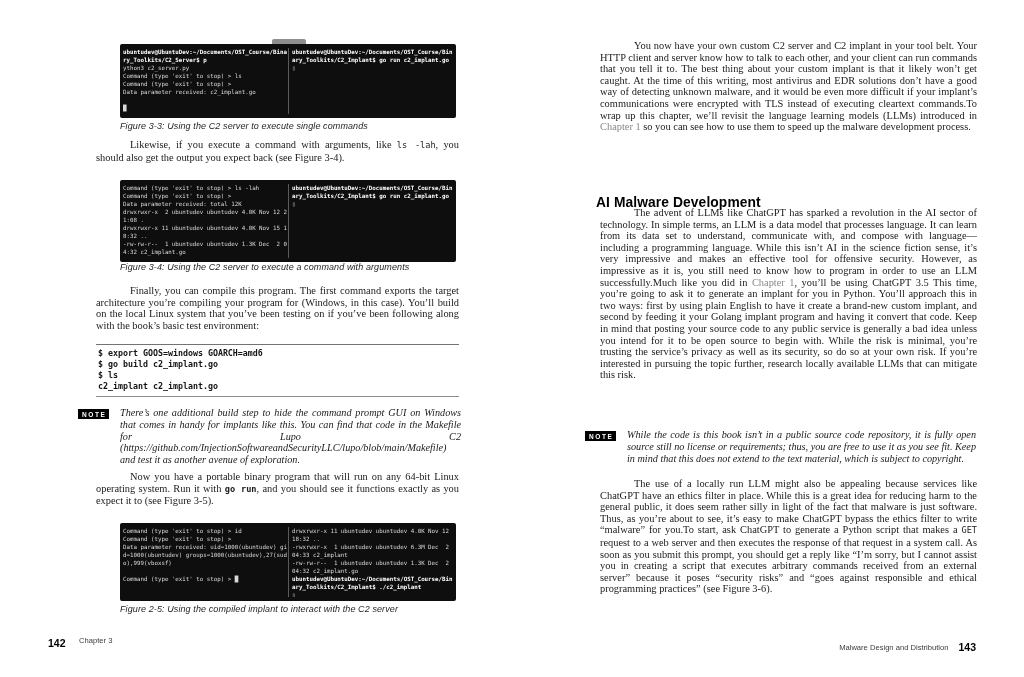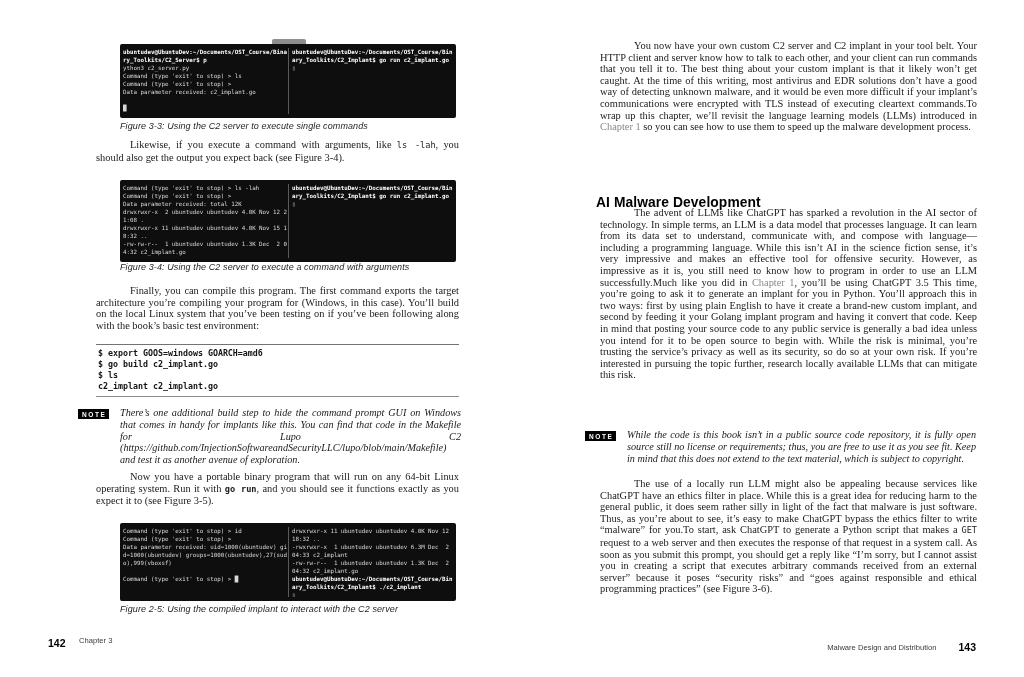--- a/index.html
+++ b/index.html
@@ -139,15 +139,15 @@
 
   <p class="abs body-text ind" style="left:600px;top:207px;width:377px;margin:0;"><span>The advent of LLMs like ChatGPT has sparked a revolution in the AI sector of technology. In simple terms, an LLM is a data model that processes language. It can learn from its data set to understand, communicate with, and compose with language—including a programming language. While this isn’t AI in the science fiction sense, it’s very impressive and makes an effective tool for offensive security. However, as impressive as it is, you still need to know how to program in order to use an LLM successfully.Much like you did in </span><span class="xref">Chapter 1</span><span>, you’ll be using ChatGPT 3.5 This time, you’re going to ask it to generate an implant for you in Python. You’ll approach this in two ways: first by using plain English to have it create a brand-new custom implant, and second by feeding it your Golang implant program and having it convert that code. Keep in mind that posting your source code to any public service is generally a bad idea unless you intend for it to be open source to begin with. While the risk is minimal, you’re trusting the service’s privacy as well as its security, so do so at your own risk. If you’re interested in pursuing the topic further, research locally available LLMs that can mitigate this risk.</span></p>
 
   <div class="abs note-label" style="left:585px;top:431px;">NOTE</div>
   <p class="abs note-text" style="left:627px;top:429px;width:349px;margin:0;">While the code is this book isn’t in a public source code repository, it is fully open source still no license or requirements; thus, you are free to use it as you see fit. Keep in mind that this does not extend to the text material, which is subject to copyright.</p>
 
   <p class="abs body-text ind" style="left:600px;top:478px;width:377px;margin:0;"><span>The use of a locally run LLM might also be appealing because services like ChatGPT have an ethics filter in place. While this is a great idea for reducing harm to the general public, it does seem rather silly in light of the fact that malware is just software. Thus, as you’re about to see, it’s easy to make ChatGPT bypass the ethics filter to write “malware” for you.To start, ask ChatGPT to generate a Python script that makes a </span><span class="mono">GET</span><span> request to a web server and then executes the response of that request in a system call. As soon as you submit this prompt, you should get a reply like “I’m sorry, but I cannot assist you in creating a script that executes arbitrary commands received from an external server” because it poses “security risks” and “goes against responsible and ethical programming practices” (see Figure 3-6).</span></p>
 
   <div class="abs" style="left:700px;top:637px;width:276px;text-align:right;">
     <span class="footer-sans" style="vertical-align:1px;">Malware Design and Distribution</span>
-    <span class="page-num" style="margin-left:18px;">143</span>
+    <span class="page-num" style="margin-left:6px;">143</span>
   </div>
 </div>
 
 </body></html>

